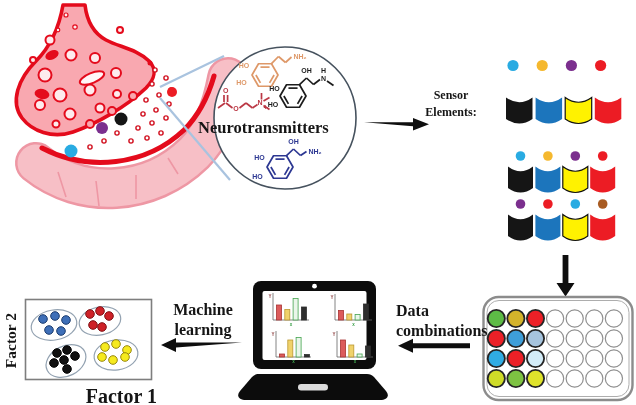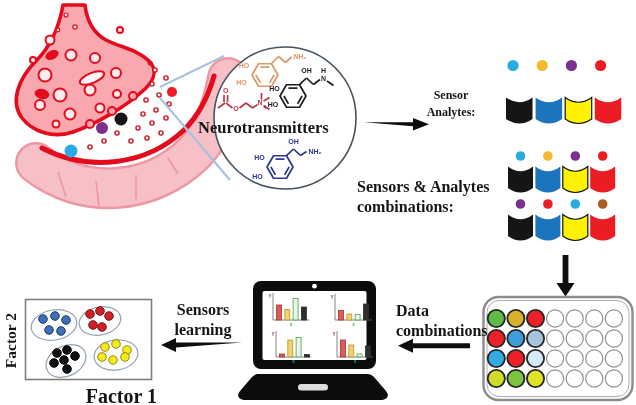--- a/index.html
+++ b/index.html
@@ -297,30 +297,26 @@
           <circle cx="102" cy="357" r="4.3" fill="#F6EA1E" stroke="#97870E" stroke-width="1"></circle>
           <circle cx="113" cy="360" r="4.3" fill="#F6EA1E" stroke="#97870E" stroke-width="1"></circle>
           <circle cx="125" cy="357" r="4.3" fill="#F6EA1E" stroke="#97870E" stroke-width="1"></circle>
         </g>
   </g>
 </svg>
 
 <div class="lbl" id="lb-neuro">Neurotransmitters</div>
 <div class="lbl" id="lb-sensor">
   <div>Sensor</div>
-  <div>Analytes:</div>
-</div>
-<div class="lbl" id="lb-combos">
-  <div>Sensors &amp; Analytes</div>
-  <div>combinations:</div>
+  <div>Elements:</div>
 </div>
 <div class="lbl" id="lb-da">
   <div>Data</div>
   <div>combinations</div>
 </div>
 <div class="lbl" id="lb-ml">
-  <div>Sensors</div>
+  <div>Machine</div>
   <div>learning</div>
 </div>
 <div class="lbl" id="lb-f1">Factor 1</div>
 <div class="lbl" id="lb-f2">Factor 2</div>
 
 </div>
 
 </body></html>

